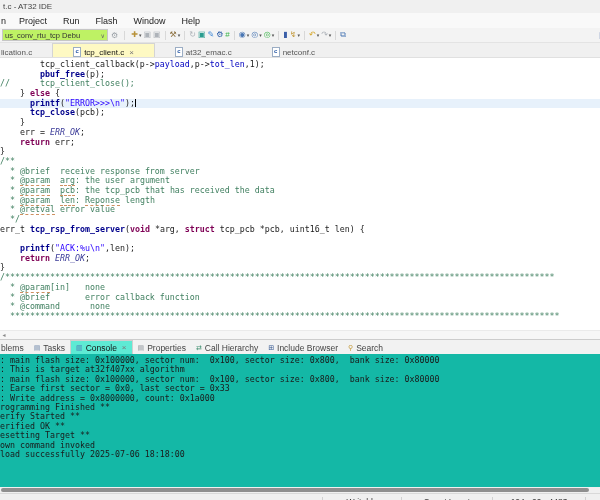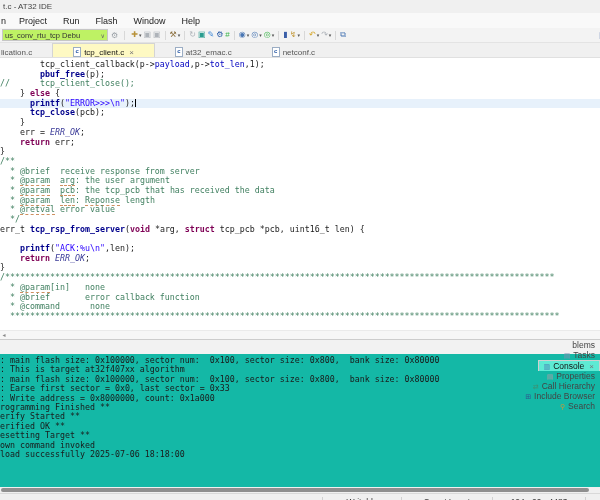--- a/index.html
+++ b/index.html
@@ -31,21 +31,21 @@
   .seg-fnb{color:#00008c;font-weight:bold;}
   .seg-str{color:#2a00ff;}
   .seg-cm{color:#3f7f5f;}
   .seg-cmt{color:#3f7f5f;}
   .seg-cmu{color:#3f7f5f;border-bottom:1px dashed #cf9060;}
   .seg-fld{color:#0000c0;}
   .seg-mac{color:#3b3b98;font-style:italic;}
   .caret{display:inline-block;width:1px;height:8px;background:#000;vertical-align:-1px;}
   .editor-scroll{height:8px;background:#f6f6f6;border-top:1px solid #eaeaea;display:flex;align-items:center;}
   .es-arrow{width:8px;font-size:6px;color:#888;text-align:center;line-height:7px;}
-  .console-tabbar{height:14px;background:#f2f2f2;border-top:1px solid #ccc;display:flex;align-items:flex-end;font-size:8.5px;color:#333;flex-direction:column;}
+  .console-tabbar{height:14px;background:#f2f2f2;border-top:1px solid #ccc;display:flex;align-items:flex-end;font-size:8.5px;color:#333;}
   .ctab{display:flex;align-items:center;height:13px;padding:0 5px;gap:3px;white-space:nowrap;color:#444;}
   .ctab.frag{padding-left:1px;}
   .ctab.active{background:#5eead4;border:1px solid #cfcfcf;border-bottom:none;color:#111;}
   .ticon{font-size:7px;line-height:1;}
   .console-body{height:131px;background:#14b8a6;font-family:"DejaVu Sans Mono",monospace;font-size:8.3px;line-height:9.4px;color:#1a1a1a;overflow:hidden;padding-top:2px;}
   .con-line{white-space:pre;height:9.4px;}
   .console-scroll{height:6px;background:#f0f0f0;position:relative;}
   .console-scroll .thumb{position:absolute;left:1px;top:1px;height:4px;width:98%;background:#8f8f8f;border-radius:2px;}
   .statusbar{height:16px;background:#f0f0f0;border-top:1px solid #d9d9d9;display:flex;align-items:center;font-size:8.5px;color:#333;}
   .sb-spacer{flex:1;}

